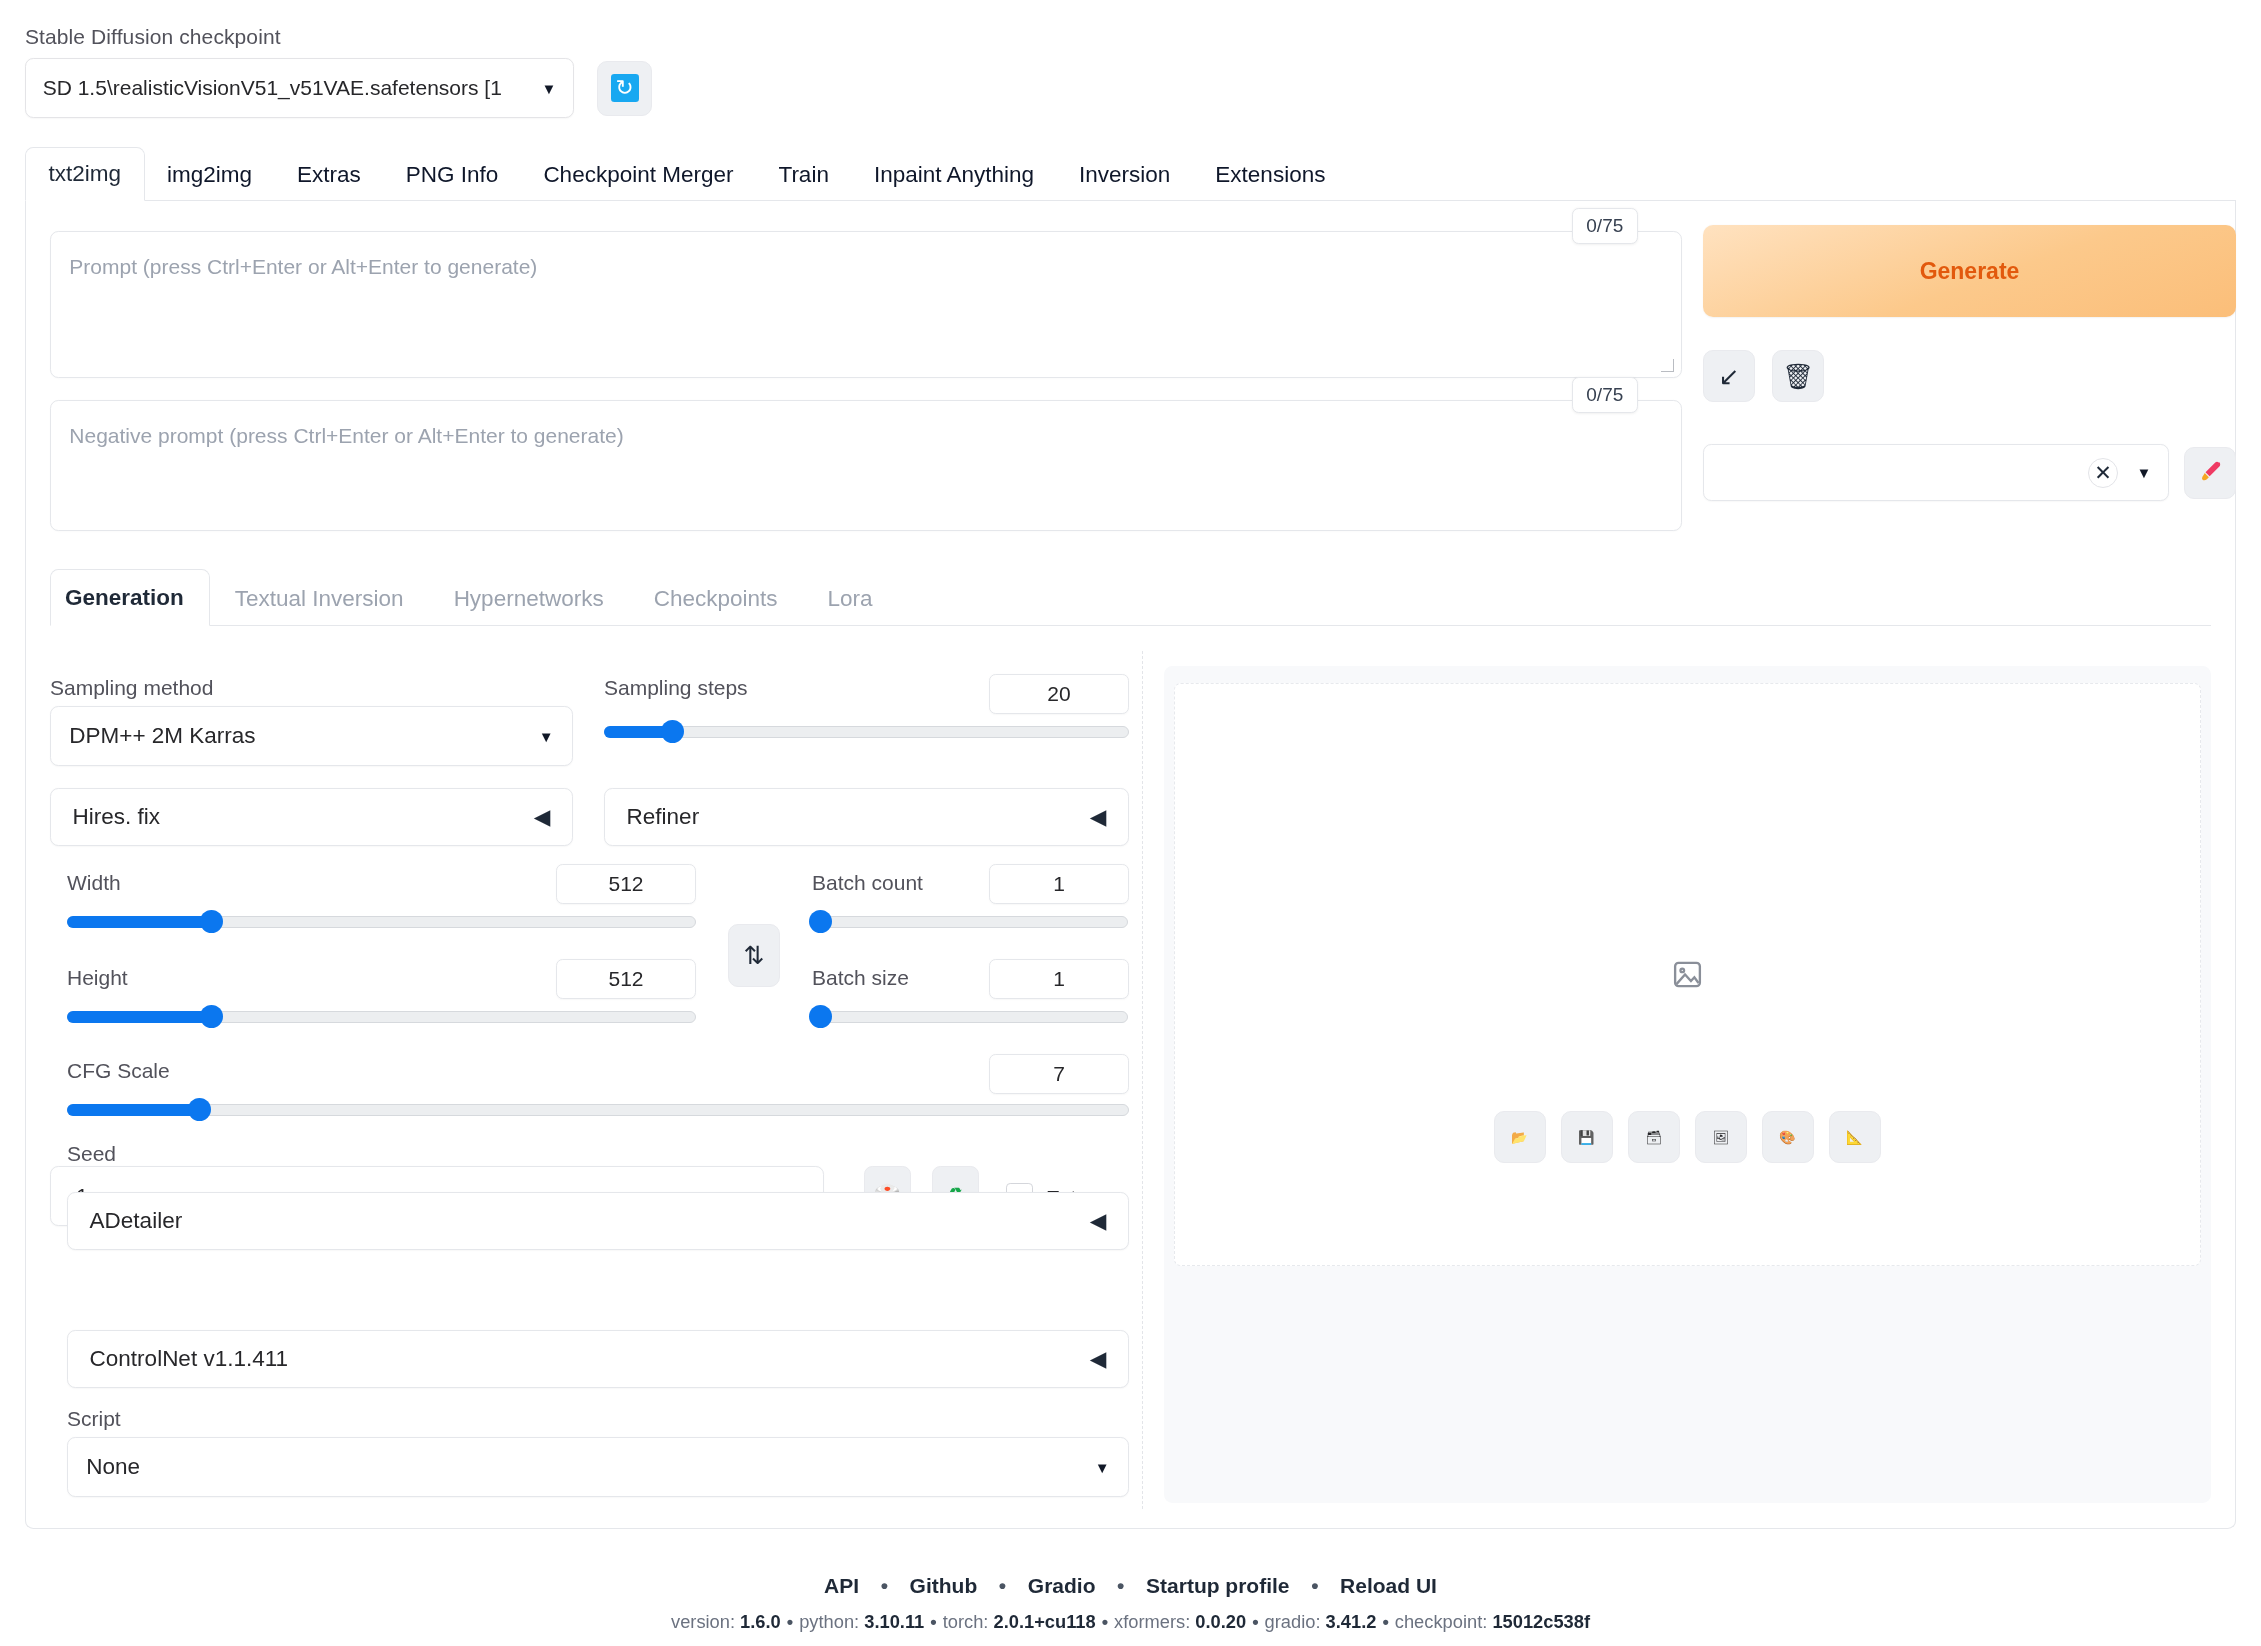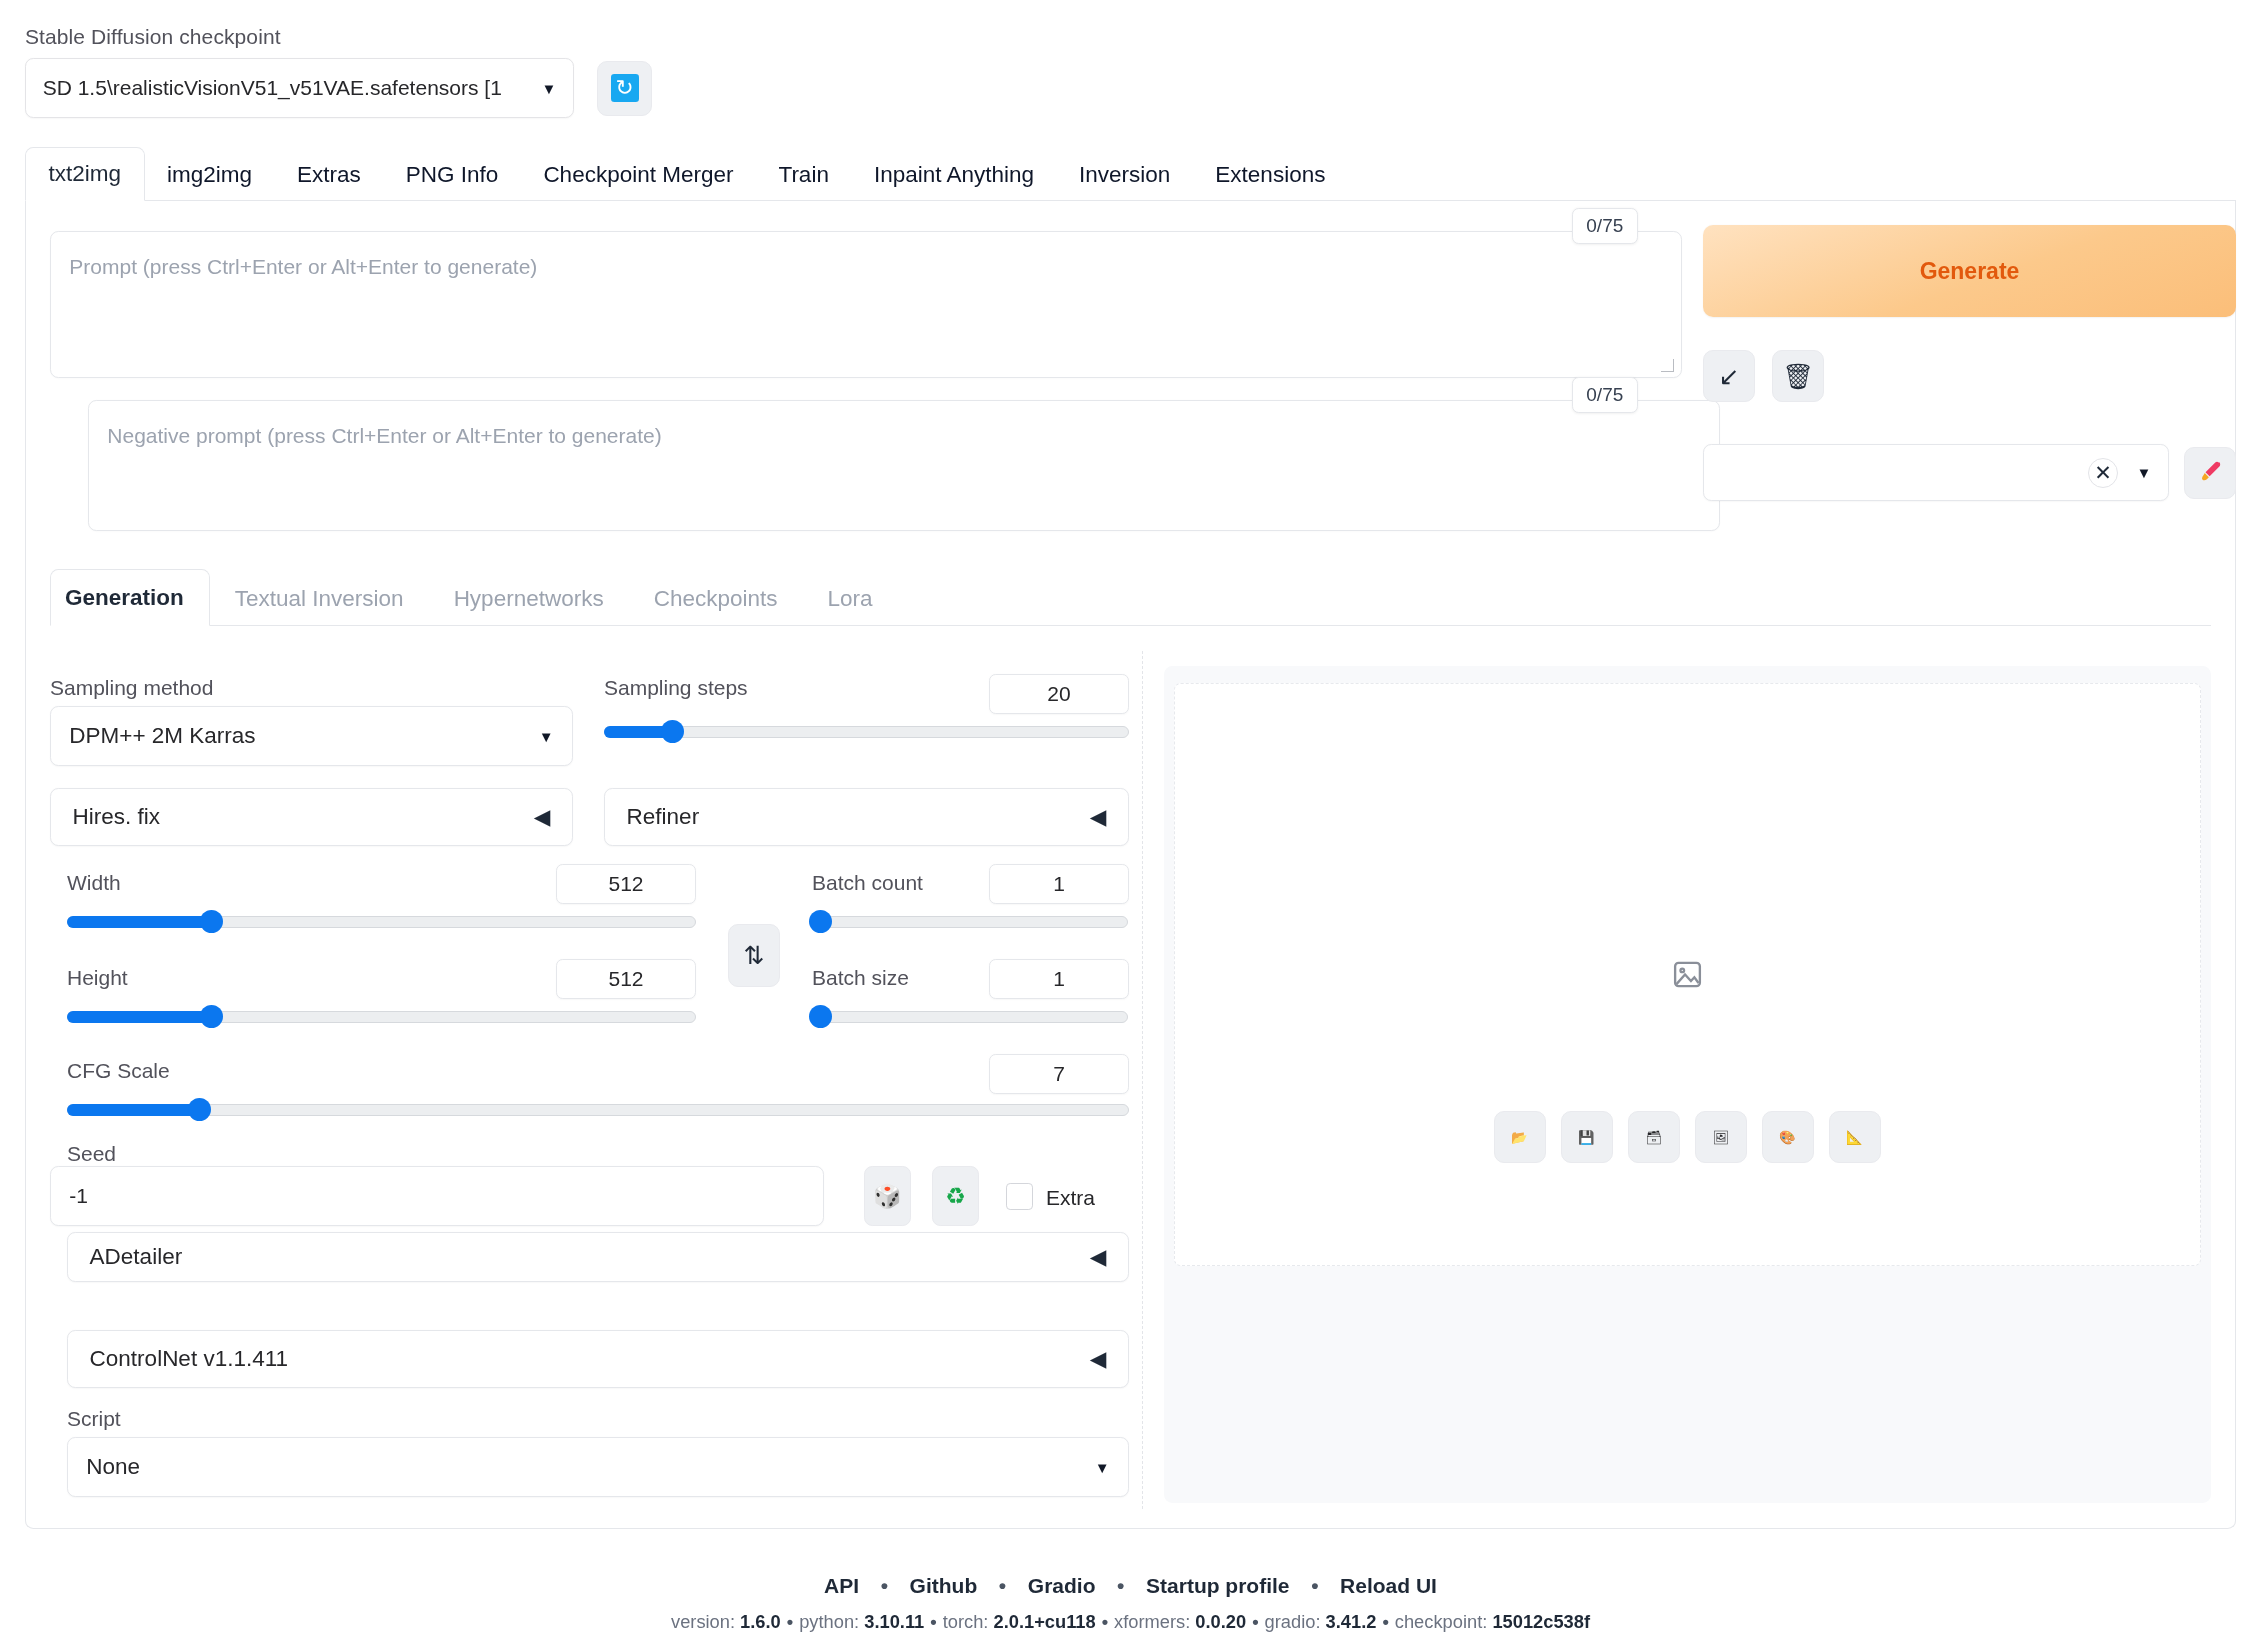--- a/index.html
+++ b/index.html
@@ -61,21 +61,21 @@
     position: absolute; left: 25px; top: 201px; width: 2211px; height: 1328px;
     border: 0.8px solid #e5e7eb; border-top: none; border-radius: 0 0 8.3px 8.3px;
     background: #fff;
   }
 
   .prompt-box {
     position: absolute; border: 0.8px solid #e5e7eb; border-radius: 8.3px;
     background: #fff; box-shadow: 0 0.8px 1.7px rgba(0,0,0,.02);
   }
   #prompt-pos { left: 50px; top: 231px; width: 1632px; height: 147px; }
-  #negprompt-pos { left: 50px; top: 400px; width: 1632px; height: 131px; margin-left: 38px; }
+  #negprompt-pos { left: 50px; top: 400px; width: 1632px; height: 131px; }
   .prompt-ph {
     position: absolute; left: 18.3px; top: 23px;
     font-size: 21px; color: #9ca3af;
   }
   .resize-grip {
     position: absolute; right: 6.7px; bottom: 5px; width: 13.3px; height: 13.3px;
     border-right: 1.7px solid #b9bcc2; border-bottom: 1.7px solid #b9bcc2;
     transform: skewX(-0deg);
   }
   .token-badge {
@@ -377,21 +377,21 @@
   </div>
   <div class="seedbtn" style="left:864px; top:1166px;">
     <span>🎲</span>
   </div>
   <div class="seedbtn" style="left:932px; top:1166px;">
     <span style="color:#17a74a;">♻</span>
   </div>
   <div class="chk" style="left:1006px; top:1183px;"></div>
   <div class="fieldlabel" style="left:1046px; top:1186px; color:#27272a;">Extra</div>
 
-  <div class="accordion" style="left:67px; top:1192px; width:1062px; height:50px;margin-top:40px;">
+  <div class="accordion" style="left:67px; top:1192px; width:1062px; height:58px;">
     <span class="t">ADetailer</span>
     <span class="acc-arrow">◀</span>
   </div>
   <div class="accordion" style="left:67px; top:1330px; width:1062px; height:58px;">
     <span class="t">ControlNet v1.1.411</span>
     <span class="acc-arrow">◀</span>
   </div>
 
   <div class="fieldlabel" style="left:67px; top:1407px;">Script</div>
   <div class="selectbox" style="left:67px; top:1437px; width:1062px; height:60px;">

